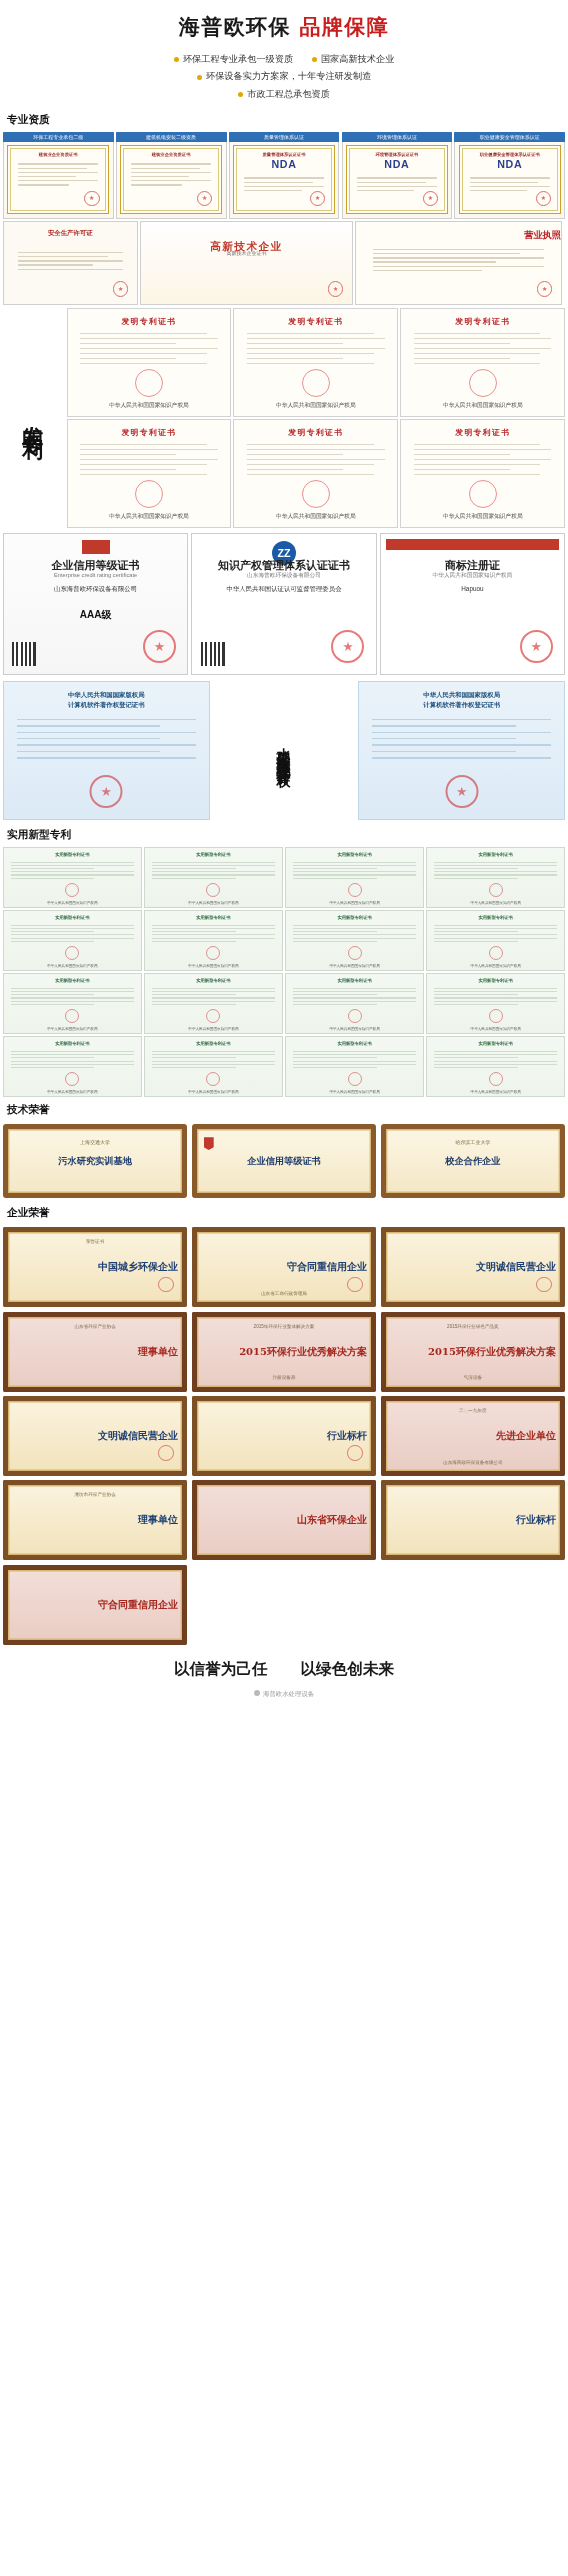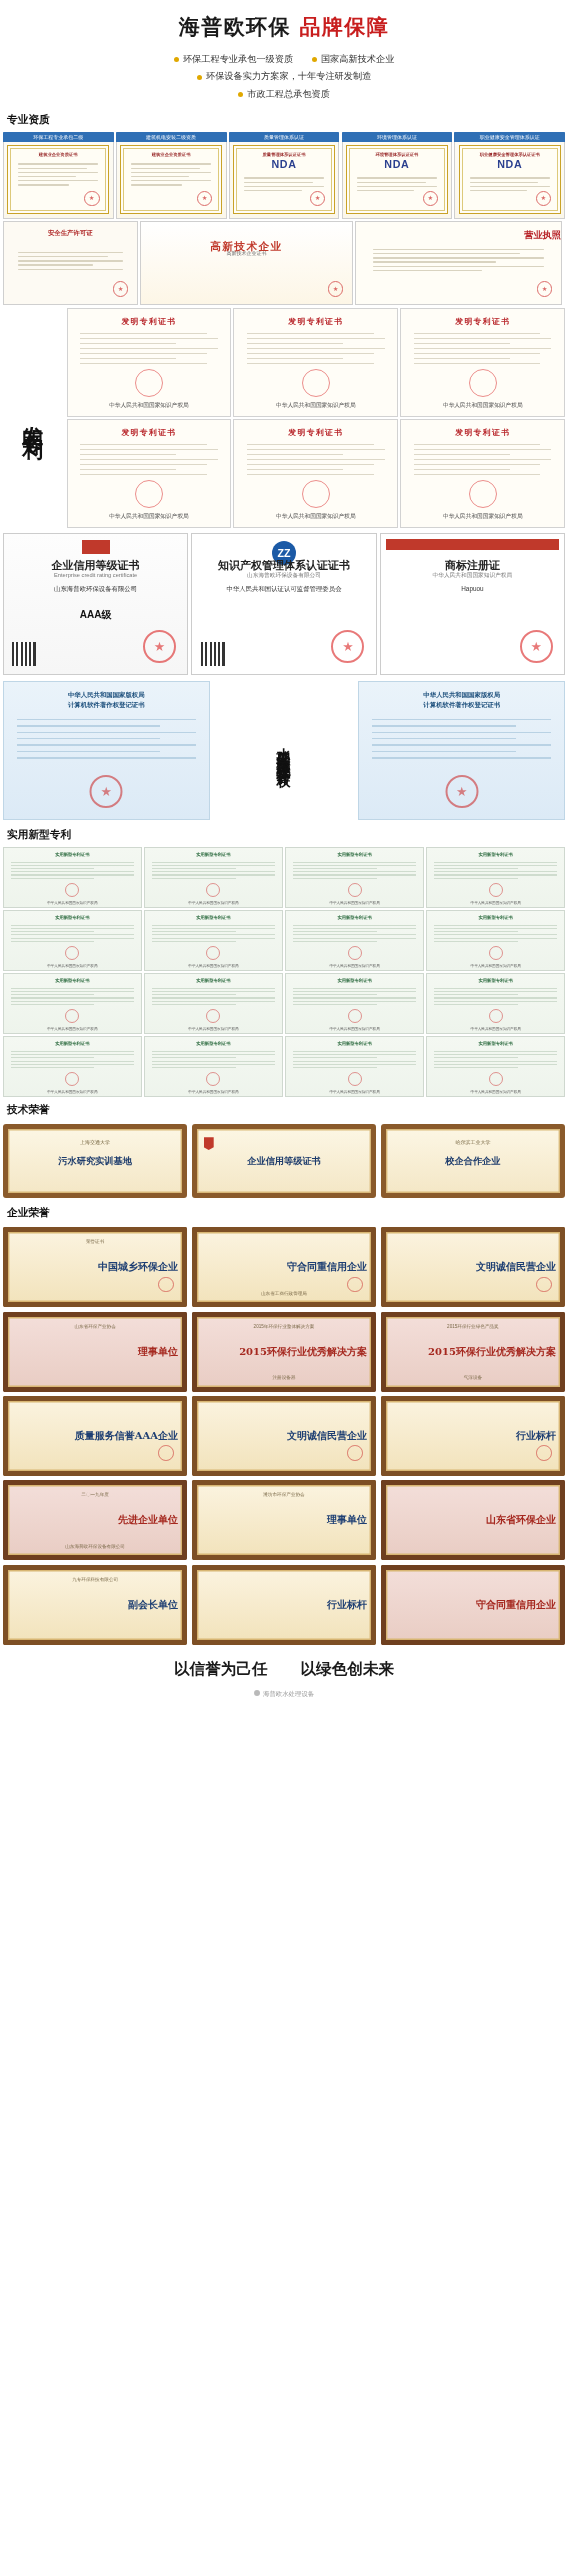--- a/index.html
+++ b/index.html
@@ -739,26 +739,20 @@
         <div class="eh-bot">注册设备器</div>
       </div>
     <div class="eh red">
         <div class="eh-top">2015环保行业绿色产品奖</div>
         <div class="eh-main">2015环保行业优秀解决方案</div>
         <div class="eh-bot">气浮设备</div>
       </div>
 
     <div class="eh">
         <div class="eh-top"></div>
-        <div class="eh-main">质量服务信誉AAA企业</div>
-        <div class="eh-bot"></div>
-        <div class="eh-seal"></div>
-      </div>
-    <div class="eh">
-        <div class="eh-top"></div>
         <div class="eh-main">文明诚信民营企业</div>
         <div class="eh-bot"></div>
         <div class="eh-seal"></div>
       </div>
     <div class="eh">
         <div class="eh-top"></div>
         <div class="eh-main">行业标杆</div>
         <div class="eh-bot"></div>
         <div class="eh-seal"></div>
       </div>
@@ -773,25 +767,20 @@
         <div class="eh-main">理事单位</div>
         <div class="eh-bot"></div>
       </div>
     <div class="eh red">
         <div class="eh-top"></div>
         <div class="eh-main">山东省环保企业</div>
         <div class="eh-bot"></div>
       </div>
 
     <div class="eh">
-        <div class="eh-top">九专环保科技有限公司</div>
-        <div class="eh-main">副会长单位</div>
-        <div class="eh-bot"></div>
-      </div>
-    <div class="eh">
         <div class="eh-top"></div>
         <div class="eh-main">行业标杆</div>
         <div class="eh-bot"></div>
       </div>
     <div class="eh red">
         <div class="eh-top"></div>
         <div class="eh-main">守合同重信用企业</div>
         <div class="eh-bot"></div>
       </div>
   </div>

